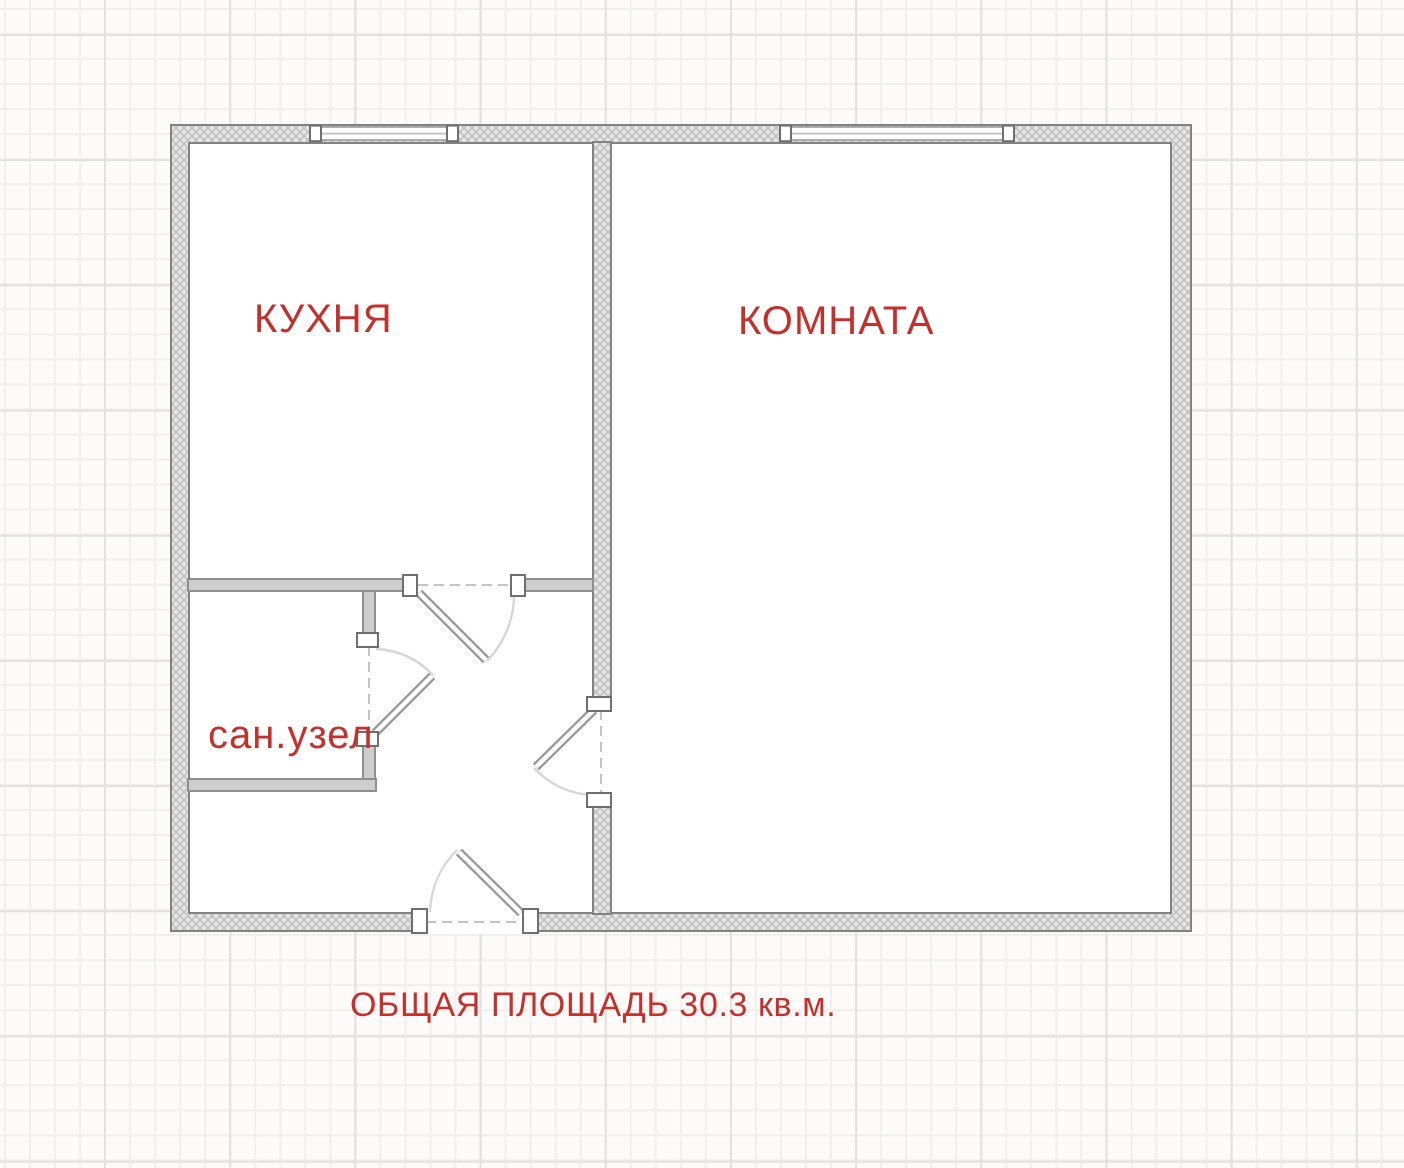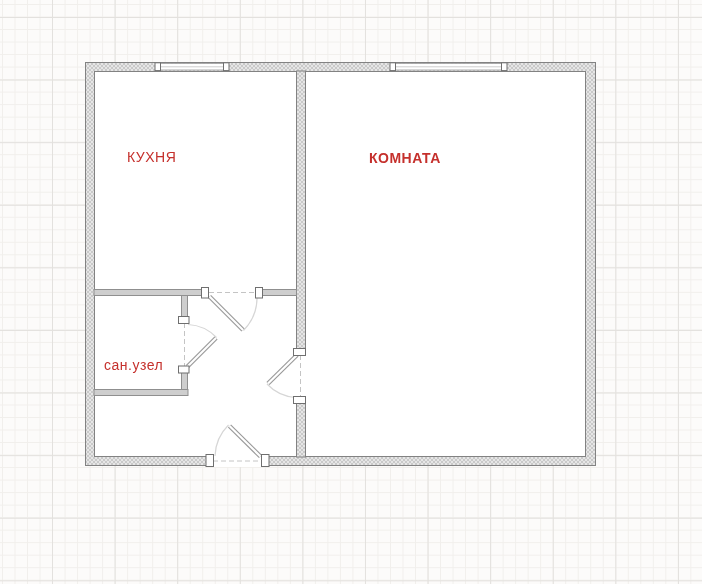--- a/index.html
+++ b/index.html
@@ -14,36 +14,36 @@
       linear-gradient(to bottom, #e3e1de 1px, transparent 1px),
       linear-gradient(to right, #f1efec 1px, transparent 1px),
       linear-gradient(to bottom, #f1efec 1px, transparent 1px);
     background-size:62.6px 62.6px, 62.6px 62.6px, 12.52px 12.52px, 12.52px 12.52px;
     background-position:52px 17px, 52px 17px, 2px 4px, 2px 4px;
   }
   .drawing{position:absolute;left:0;top:0;}
   .room-label{
     position:absolute;
     color:#c5302c;
-    font-size:14px;
+    font-size:20px;
     letter-spacing:0.5px;
     white-space:nowrap;
     user-select:none;
   }
   .caption{
     position:absolute;
     left:175px;top:493px;
     color:#c5302c;
     font-size:17px;
     letter-spacing:0.3px;
     white-space:nowrap;
     user-select:none;
   }
   #kitchen-label{left:127px;top:149px;}
-  #room-label{left:369px;top:150px;font-weight:bold;}
+  #room-label{left:369px;top:150px;}
   #bathroom-label{left:104px;top:321px;margin-top:36px;}
 </style>
 </head>
 <body>
 
 <div class="canvas">
 
   <svg class="drawing" width="702" height="584" viewBox="0 0 702 584">
     <defs>
       <pattern id="hatch" width="4" height="4" patternUnits="userSpaceOnUse">
@@ -121,14 +121,15 @@
       <rect x="261.5" y="454.5" width="7.5" height="12" fill="#ffffff" stroke="#6f6f6f" stroke-width="1"></rect>
     </g>
   </svg>
 
   <div class="room-label" id="kitchen-label">КУХНЯ</div>
 
   <div class="room-label" id="room-label">КОМНАТА</div>
 
   <div class="room-label" id="bathroom-label">сан.узел</div>
 
+  <div class="caption">ОБЩАЯ ПЛОЩАДЬ 30.3 кв.м.</div>
 
 </div>
 
 </body></html>

